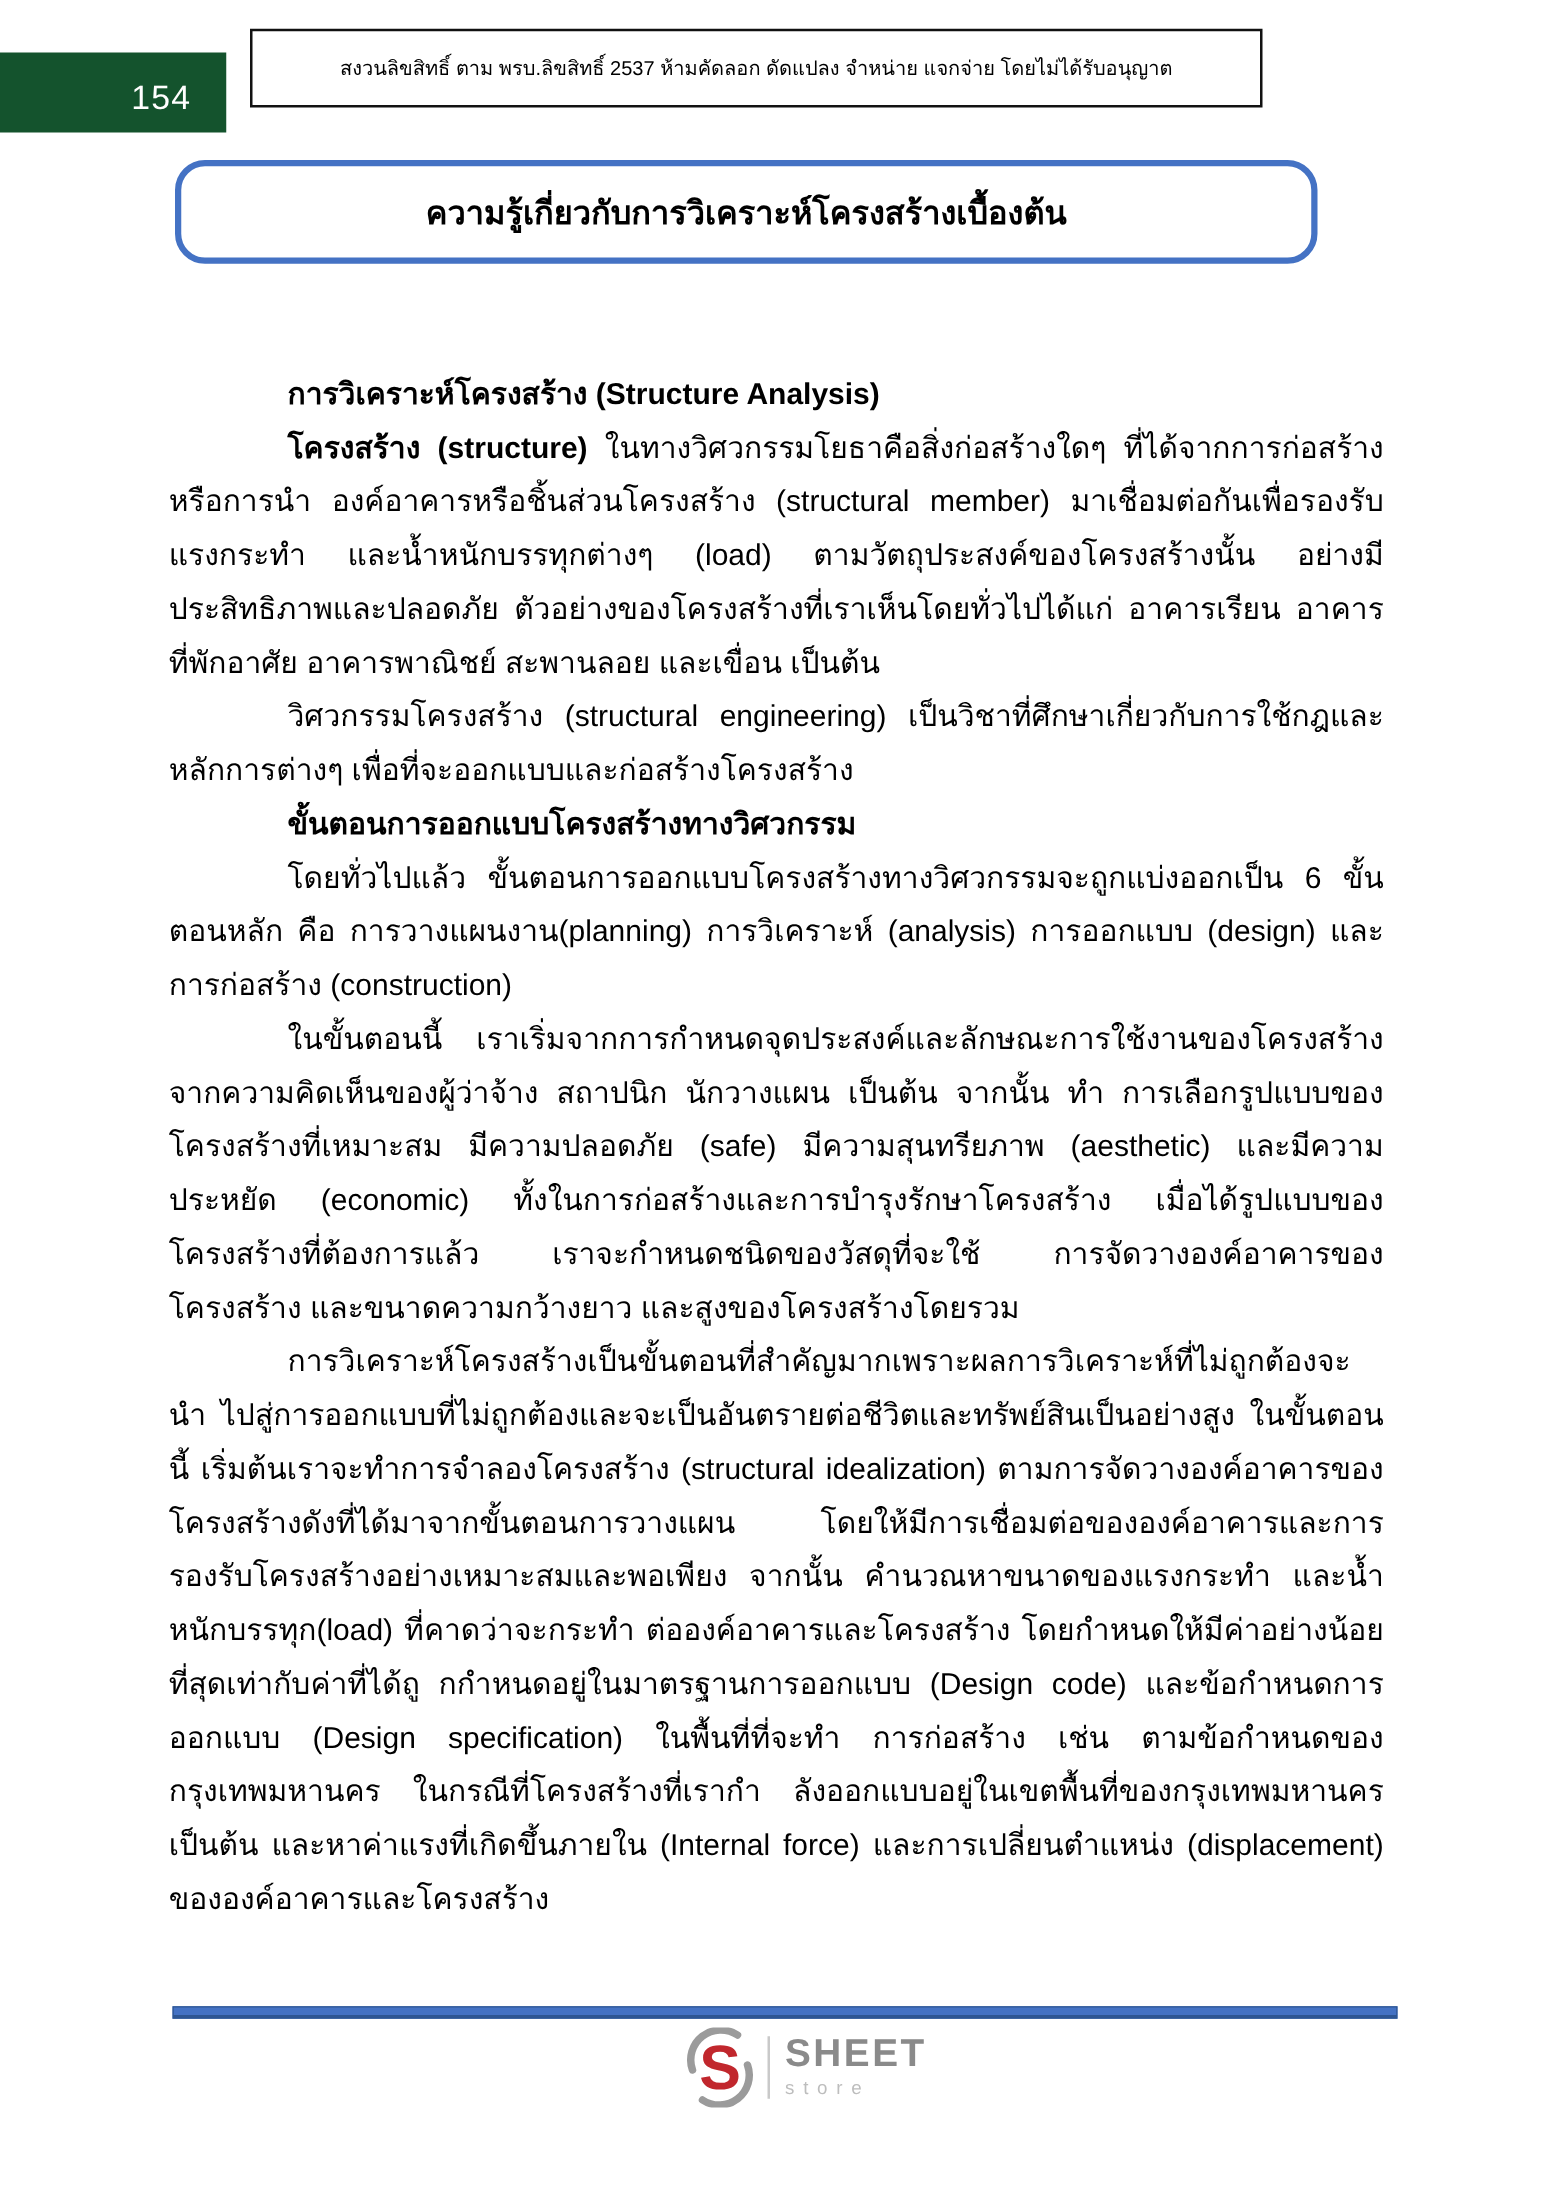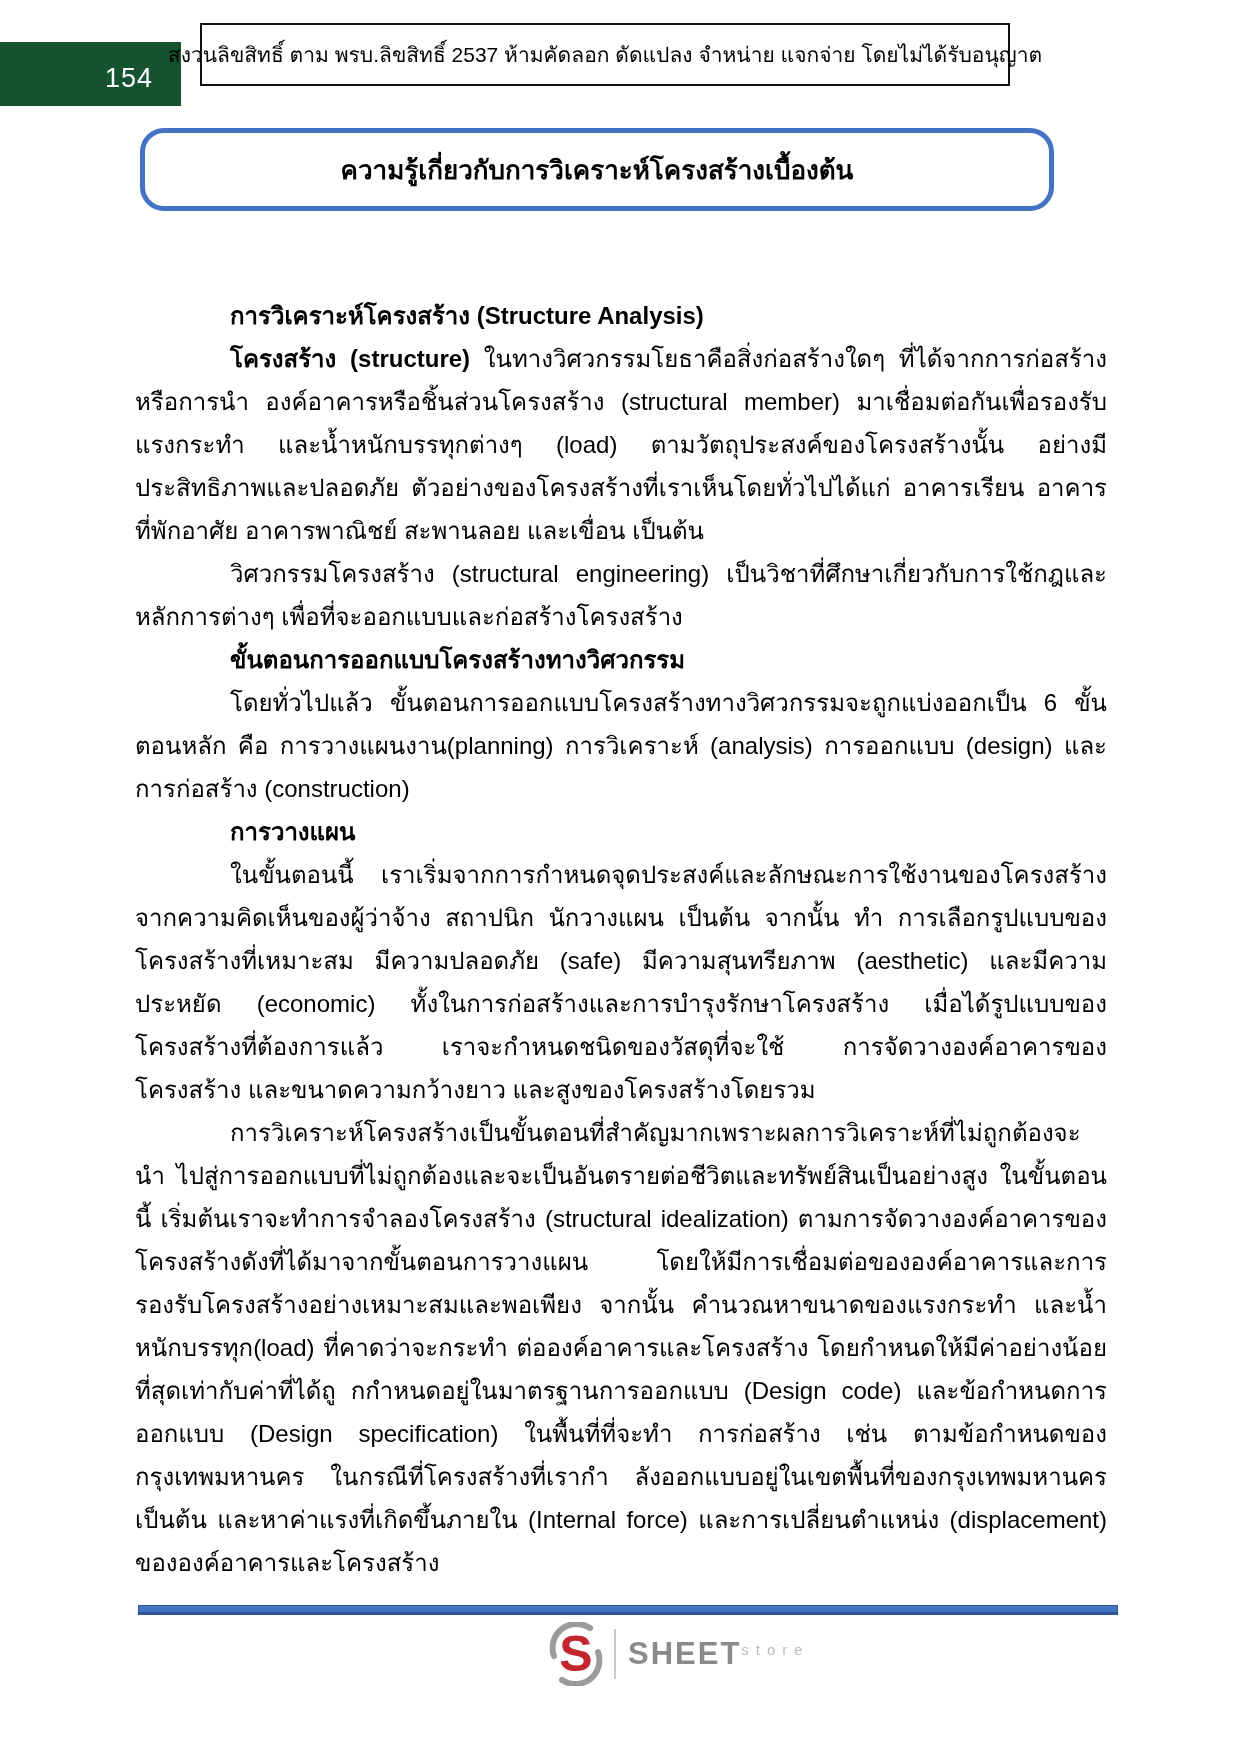--- a/index.html
+++ b/index.html
@@ -28,21 +28,21 @@
     padding:8px 28px 0 0;
   }
   .pagenum-box span{color:#fff;font-size:27px;letter-spacing:1px;}
   
   .copy-box{
     position:absolute;left:200px;top:23px;width:810px;height:63px;
     border:2px solid #111;
     display:flex;align-items:center;justify-content:center;
     padding:0 14px;
   }
-  .copy-box span{font-size:21px;white-space:nowrap;}
+  .copy-box span{font-size:16px;white-space:nowrap;}
   
   .title-box{
     position:absolute;left:140px;top:128px;width:914px;height:83px;
     border:5px solid var(--accent_blue,#4472C4);
     border-radius:24px;
     display:flex;align-items:center;justify-content:center;
     background:#fff;
   }
   .title-box span{font-size:26px;font-weight:bold;}
   
@@ -65,21 +65,21 @@
   .footer-logo{
     position:absolute;left:548px;top:1622px;
     display:flex;align-items:center;
   }
   .s-mark{display:block;}
   .s-mark .swoosh{fill:none;stroke:var(--swoosh_gray,#9B9B9B);stroke-width:6;stroke-linecap:round;}
   .s-mark text{fill:var(--logo_red,#C1272D);font-family:"Liberation Sans",sans-serif;font-weight:bold;font-size:50px;}
   .logo-divider{
     width:2px;height:50px;background:#c9c9c9;margin:0 12px 0 10px;
   }
-  .logo-text{display:flex;flex-direction:row;justify-content:center;}
+  .logo-text{display:flex;flex-direction:column;justify-content:center;}
   .brand{
     font-size:31px;font-weight:bold;color:var(--logo_gray,#8A8A8A);
     letter-spacing:2px;line-height:32px;
   }
   .store{
     font-size:15px;color:var(--store_gray,#BDBDBD);
     letter-spacing:7px;line-height:20px;margin-top:2px;
   }
 </style>
 </head>
@@ -98,21 +98,20 @@
   <div class="title-box">
     <span>ความรู้เกี่ยวกับการวิเคราะห์โครงสร้างเบื้องต้น</span>
   </div>
 
   <div class="content">
     <p class="h">การวิเคราะห์โครงสร้าง (Structure Analysis)</p>
     <p><span class="b">โครงสร้าง (structure)</span><span> ในทางวิศวกรรมโยธาคือสิ่งก่อสร้างใดๆ ที่ได้จากการก่อสร้างหรือการนำ องค์อาคารหรือชิ้นส่วนโครงสร้าง (structural member) มาเชื่อมต่อกันเพื่อรองรับแรงกระทำ และน้ำหนักบรรทุกต่างๆ (load) ตามวัตถุประสงค์ของโครงสร้างนั้น อย่างมีประสิทธิภาพและปลอดภัย ตัวอย่างของโครงสร้างที่เราเห็นโดยทั่วไปได้แก่ อาคารเรียน อาคารที่พักอาศัย อาคารพาณิชย์ สะพานลอย และเขื่อน เป็นต้น</span></p>
     <p>วิศวกรรมโครงสร้าง (structural engineering) เป็นวิชาที่ศึกษาเกี่ยวกับการใช้กฎและหลักการต่างๆ เพื่อที่จะออกแบบและก่อสร้างโครงสร้าง</p>
     <p class="h">ขั้นตอนการออกแบบโครงสร้างทางวิศวกรรม</p>
     <p>โดยทั่วไปแล้ว ขั้นตอนการออกแบบโครงสร้างทางวิศวกรรมจะถูกแบ่งออกเป็น 6 ขั้นตอนหลัก คือ การวางแผนงาน(planning) การวิเคราะห์ (analysis) การออกแบบ (design) และการก่อสร้าง (construction)</p>
-    <p class="h">การวางแผน</p>
     <p>ในขั้นตอนนี้ เราเริ่มจากการกำหนดจุดประสงค์และลักษณะการใช้งานของโครงสร้างจากความคิดเห็นของผู้ว่าจ้าง สถาปนิก นักวางแผน เป็นต้น จากนั้น ทำ การเลือกรูปแบบของโครงสร้างที่เหมาะสม มีความปลอดภัย (safe) มีความสุนทรียภาพ (aesthetic) และมีความประหยัด (economic) ทั้งในการก่อสร้างและการบำรุงรักษาโครงสร้าง เมื่อได้รูปแบบของโครงสร้างที่ต้องการแล้ว เราจะกำหนดชนิดของวัสดุที่จะใช้ การจัดวางองค์อาคารของโครงสร้าง และขนาดความกว้างยาว และสูงของโครงสร้างโดยรวม</p>
     <p>การวิเคราะห์โครงสร้างเป็นขั้นตอนที่สำคัญมากเพราะผลการวิเคราะห์ที่ไม่ถูกต้องจะนำ ไปสู่การออกแบบที่ไม่ถูกต้องและจะเป็นอันตรายต่อชีวิตและทรัพย์สินเป็นอย่างสูง ในขั้นตอนนี้ เริ่มต้นเราจะทำการจำลองโครงสร้าง (structural idealization) ตามการจัดวางองค์อาคารของโครงสร้างดังที่ได้มาจากขั้นตอนการวางแผน โดยให้มีการเชื่อมต่อขององค์อาคารและการรองรับโครงสร้างอย่างเหมาะสมและพอเพียง จากนั้น คำนวณหาขนาดของแรงกระทำ และน้ำหนักบรรทุก(load) ที่คาดว่าจะกระทำ ต่อองค์อาคารและโครงสร้าง โดยกำหนดให้มีค่าอย่างน้อยที่สุดเท่ากับค่าที่ได้ถู กกำหนดอยู่ในมาตรฐานการออกแบบ (Design code) และข้อกำหนดการออกแบบ (Design specification) ในพื้นที่ที่จะทำ การก่อสร้าง เช่น ตามข้อกำหนดของกรุงเทพมหานคร ในกรณีที่โครงสร้างที่เรากำ ลังออกแบบอยู่ในเขตพื้นที่ของกรุงเทพมหานคร เป็นต้น และหาค่าแรงที่เกิดขึ้นภายใน (Internal force) และการเปลี่ยนตำแหน่ง (displacement) ขององค์อาคารและโครงสร้าง</p>
   </div>
 
   <div class="footer-bar"></div>
 
   <div class="footer-logo">
     <svg class="s-mark" width="56" height="64" viewBox="0 0 56 64" aria-hidden="true">
       <path class="swoosh" d="M42 6 A 24 24 0 0 0 6 34"></path>
       <path class="swoosh" d="M14 58 A 24 24 0 0 0 50 30"></path>

